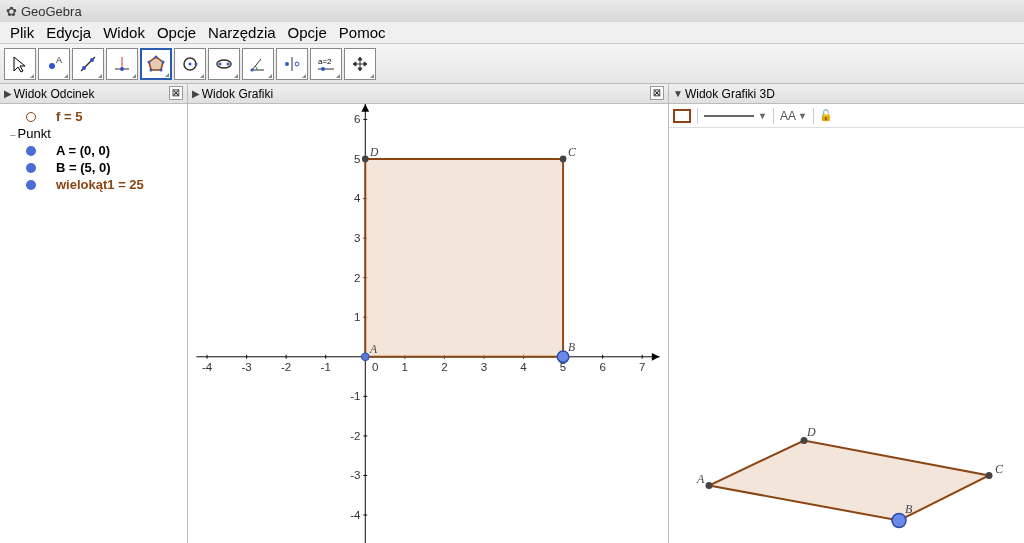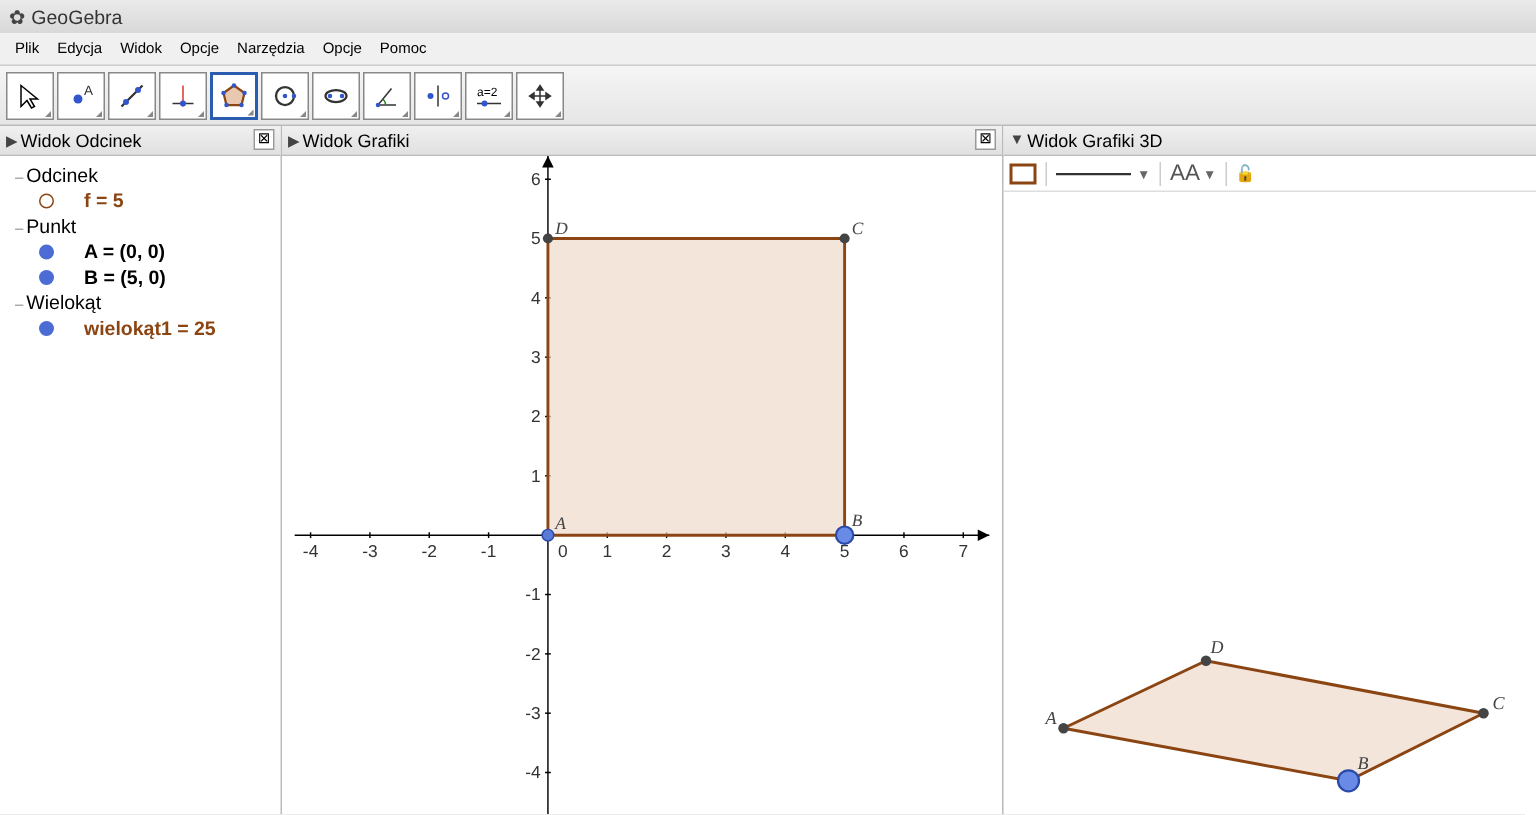--- a/index.html
+++ b/index.html
@@ -26,21 +26,21 @@
   .menu-bar {
     height: 22px;
     background: #f0f0f0;
     display: flex;
     align-items: center;
     padding: 0 4px;
     border-bottom: 1px solid #ccc;
   }
   .menu-bar span {
     padding: 2px 6px;
-    font-size: 10px;
+    font-size: 15px;
     color: #000;
     cursor: default;
   }
   .toolbar {
     height: 40px;
     background: linear-gradient(to bottom, #f5f5f5, #e6e6e6);
     border-bottom: 1px solid #bbb;
     display: flex;
     align-items: center;
     padding: 2px 4px;
@@ -266,37 +266,35 @@
 
 <div class="main">
 
   <div class="algebra">
     <div class="panel-header">
       <span class="disclosure">▶</span>
       <span>Widok Odcinek</span>
       <span class="close">⊠</span>
     </div>
     <div class="tree">
-      <div class="tree-node"><span class="toggle">–</span><span>Odcinek</span></div>
       <div class="tree-leaf brown">
           <span style="width:10px;height:10px;border-radius:50%;border:1px solid #8B4513;display:inline-block"></span>
           <span>f = 5</span>
         </div>
 
       <div class="tree-node"><span class="toggle">–</span><span>Punkt</span></div>
       <div class="tree-leaf">
           <span class="dot"></span>
           <span style="font-weight:bold">A = (0, 0)</span>
         </div>
       <div class="tree-leaf blue">
           <span class="dot"></span>
           <span>B = (5, 0)</span>
         </div>
 
-      <div class="tree-node"><span class="toggle">–</span><span>Wielokąt</span></div>
       <div class="tree-leaf brown">
           <span class="dot"></span>
           <span>wielokąt1 = 25</span>
         </div>
     </div>
   </div>
 
   <div class="graphics">
     <div class="panel-header">
       <span class="disclosure">▶</span>
@@ -427,21 +425,21 @@
       <span class="color-sw"></span>
       <span class="sep"></span>
       <span style="display:flex;align-items:center;gap:4px;">
         <svg width="50" height="8">
             <line x1="0" y1="4" x2="50" y2="4" stroke="#333" stroke-width="1.5"></line>
           </svg>
         <span class="dropdown-arrow">▼</span>
       </span>
       <span class="sep"></span>
       <span style="display:flex;align-items:center;gap:2px;">
-        <span style="font-size:15px">AA</span>
+        <span style="font-size:12px">AA</span>
         <span class="dropdown-arrow">▼</span>
       </span>
       <span class="sep"></span>
       <span style="color:#aaa;">🔓</span>
     </div>
     <div class="three-area">
       <svg viewBox="0 0 355 410" width="100%" height="100%">
 
         <polygon points="40,355 230,390 320,345 135,310" fill="#f0dacb" fill-opacity="0.7" stroke="#8B4513" stroke-width="2"></polygon>
         <circle cx="40" cy="355" r="3.5" fill="#444"></circle>

